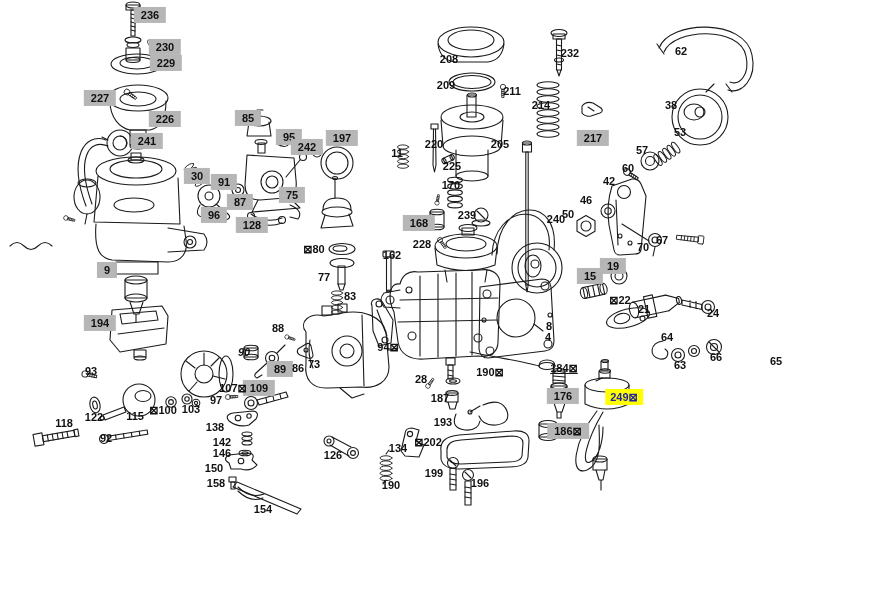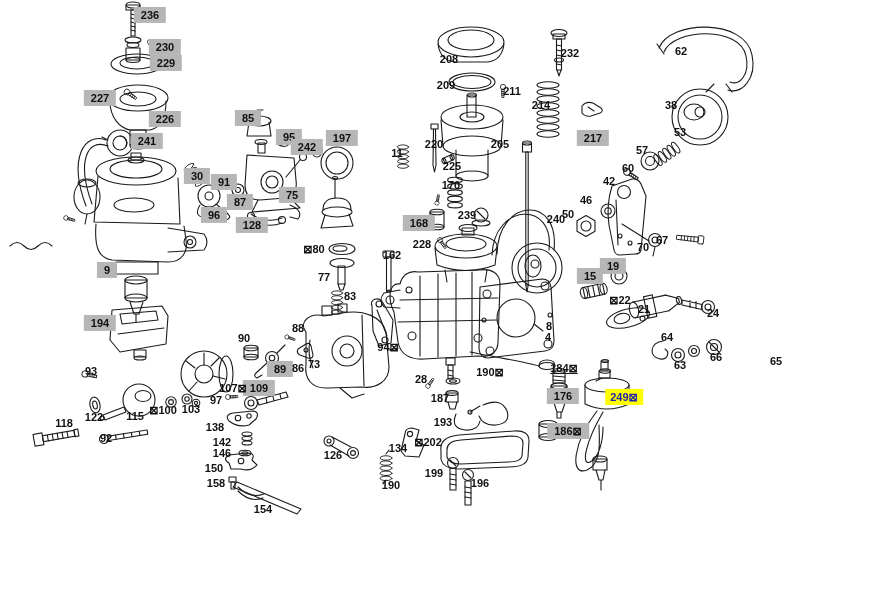--- a/index.html
+++ b/index.html
@@ -615,24 +615,24 @@
       <div class="part-label plain" style="left: 215px; top: 427px;">138</div>
       <div class="part-label plain" style="left: 222px; top: 442px;">142</div>
       <div class="part-label plain" style="left: 222px; top: 453px;">146</div>
       <div class="part-label plain" style="left: 214px; top: 468px;">150</div>
       <div class="part-label plain" style="left: 216px; top: 483px;">158</div>
       <div class="part-label plain" style="left: 263px; top: 509px;">154</div>
       <div class="part-label plain" style="left: 314px; top: 249px;">⊠80</div>
       <div class="part-label plain" style="left: 324px; top: 277px;">77</div>
       <div class="part-label plain" style="left: 350px; top: 296px;">83</div>
       <div class="part-label plain" style="left: 388px; top: 347px;">94⊠</div>
-      <div class="part-label plain" style="left: 298px; top: 328px;">88</div>
+      <div class="part-label plain" style="left: 278px; top: 328px;">88</div>
       <div class="part-label plain" style="left: 298px; top: 368px;">86</div>
       <div class="part-label plain" style="left: 314px; top: 364px;">73</div>
-      <div class="part-label plain" style="left: 244px; top: 338px;">90</div>
+      <div class="part-label plain" style="left: 244px; top: 352px; font-style: italic;">90</div>
       <div class="part-label plain" style="left: 91px; top: 371px;">93</div>
       <div class="part-label plain" style="left: 233px; top: 388px;">107⊠</div>
       <div class="part-label plain" style="left: 216px; top: 400px;">97</div>
       <div class="part-label plain" style="left: 191px; top: 409px;">103</div>
       <div class="part-label plain" style="left: 163px; top: 410px;">⊠100</div>
       <div class="part-label plain" style="left: 135px; top: 416px;">115</div>
       <div class="part-label plain" style="left: 94px; top: 417px;">122</div>
       <div class="part-label plain" style="left: 64px; top: 423px;">118</div>
       <div class="part-label plain" style="left: 106px; top: 438px;">92</div>
     </div>

